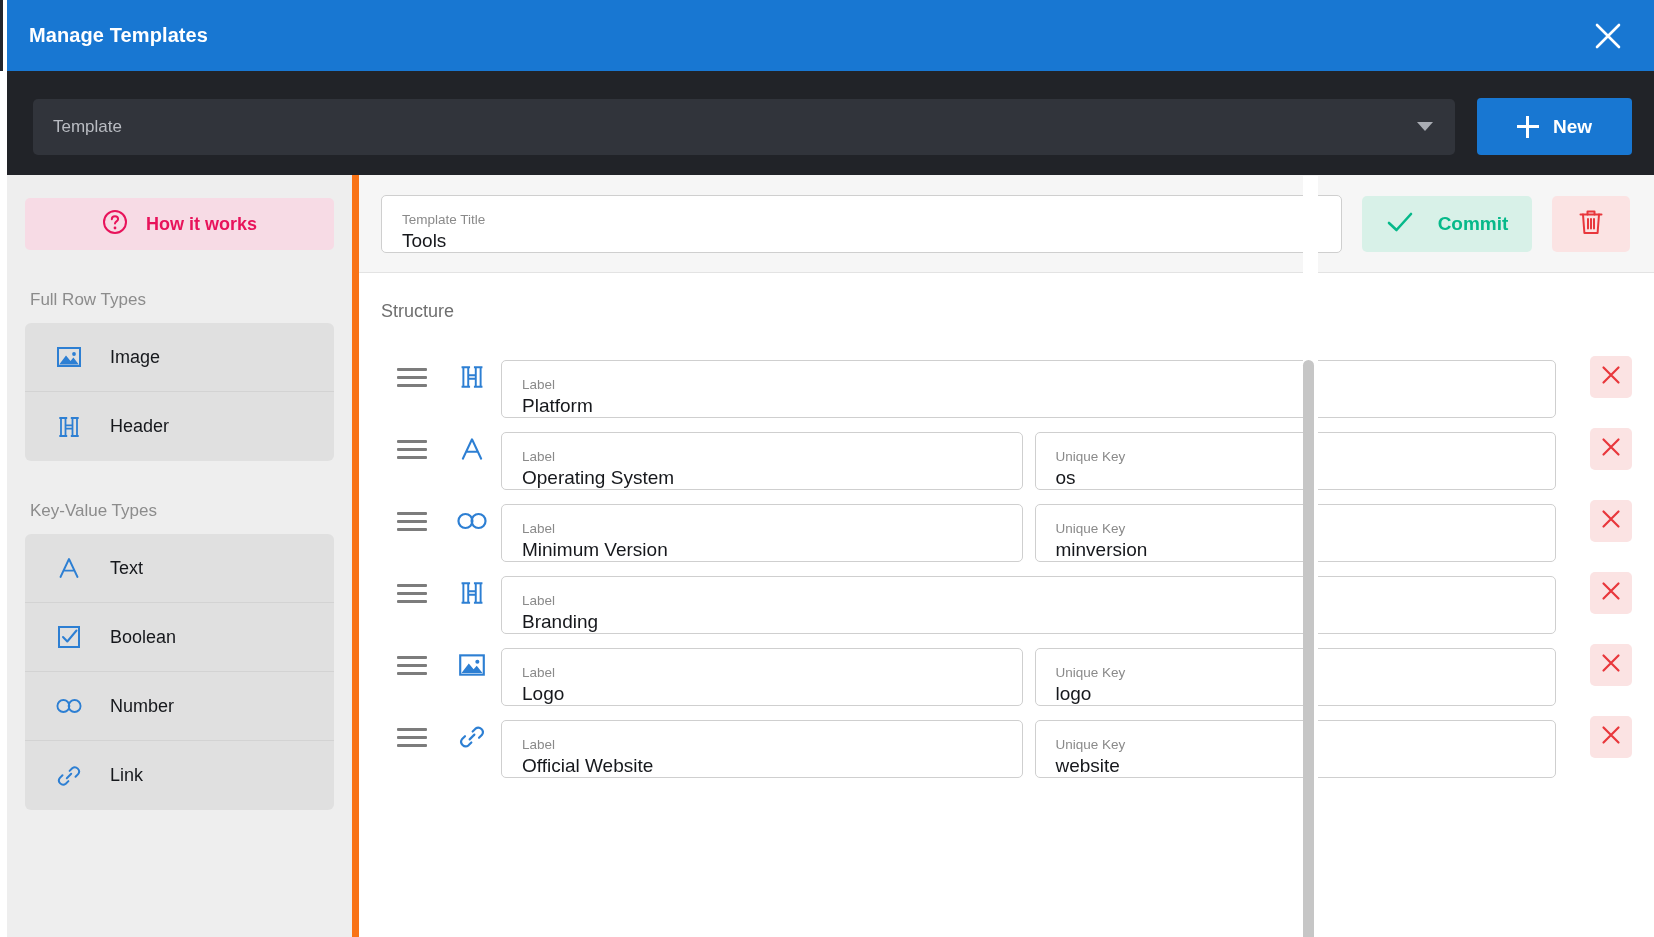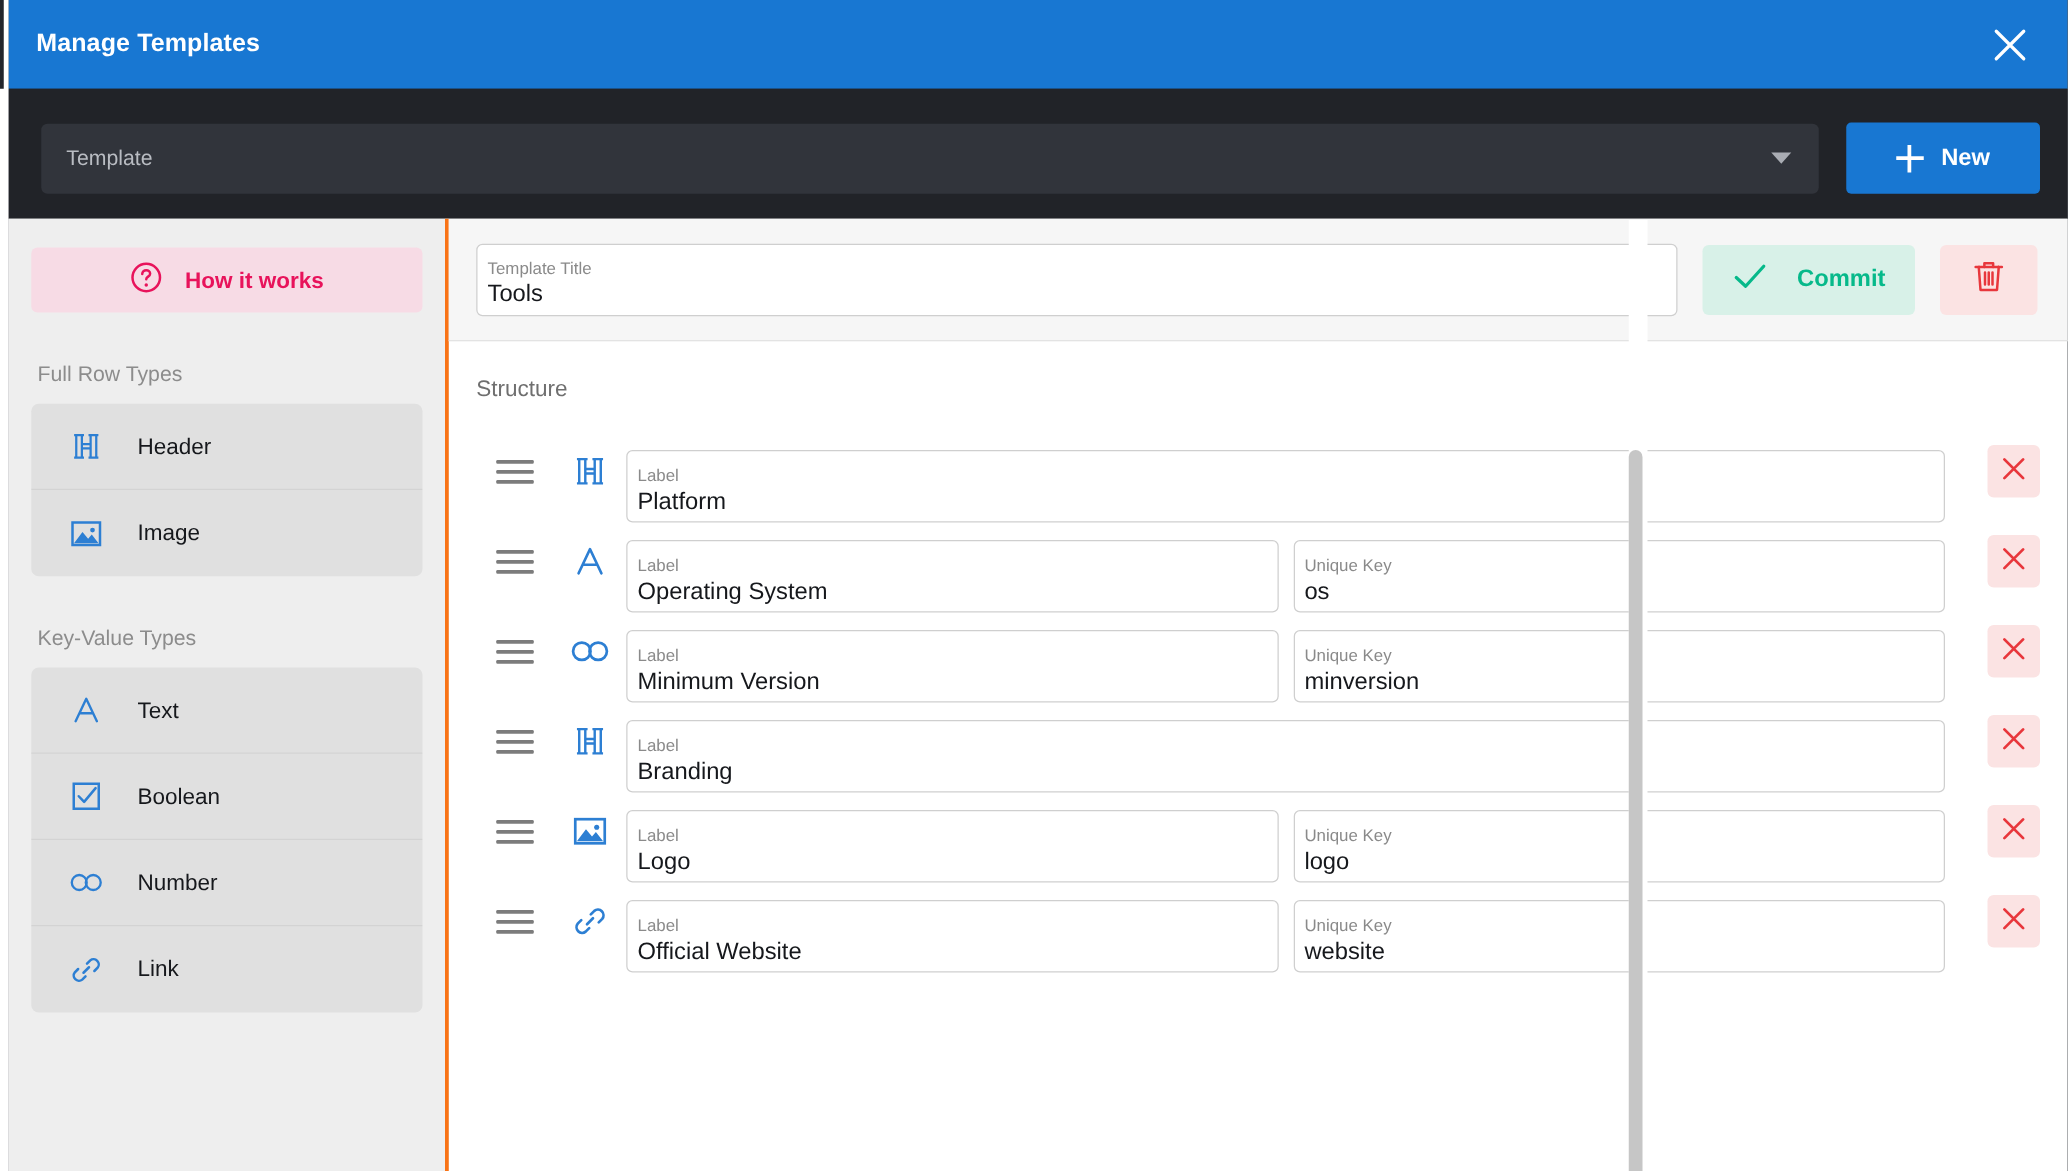--- a/index.html
+++ b/index.html
@@ -103,21 +103,21 @@
     left: 7px; top: 175px;
     width: 1647px; height: 762px;
     display: flex;
     background: #ffffff;
   }
 
   
   .sidebar {
     width: 352px;
     background: #eeeeee;
-    border-right: 3px solid #f97316;
+    border-right: 7px solid #f97316;
     padding: 23px 18px 0 18px;
     flex-shrink: 0;
   }
   .how-it-works {
     height: 52px;
     background: #f7dbe5;
     border-radius: 5px;
     display: flex;
     align-items: center;
     justify-content: center;
@@ -171,24 +171,24 @@
     display: flex;
     align-items: center;
     padding: 0 24px 0 22px;
     gap: 20px;
   }
   .field {
     border: 1px solid #cfcfcf;
     border-radius: 5px;
     background: #fff;
     height: 58px;
-    padding: 8px 14px 0 8px;
+    padding: 8px 14px 0 20px;
     display: flex;
     flex-direction: column;
-    justify-content: center;
+    justify-content: flex-end;
     cursor: text;
   }
   .field .flabel {
     font-size: 13.5px;
     color: #8a8a8a;
     line-height: 1.1;
     margin-bottom: 2px;
   }
   .field .fvalue {
     font-size: 19px;
@@ -341,39 +341,39 @@
             <circle cx="13" cy="19" r="1.4" fill="#e8135b"></circle>
           </svg>
         </span>
         <span class="label">How it works</span>
       </div>
 
       <div class="section-title">Full Row Types</div>
       <div class="type-group">
         <div class="type-item">
           <span class="type-icon">
+            <svg width="28" height="28" viewBox="0 0 28 28" aria-hidden="true">
+              <rect x="3" y="5" width="22" height="18" fill="none" stroke="#2d7fd3" stroke-width="2"></rect>
+              <circle cx="19" cy="11" r="1.9" fill="#2d7fd3"></circle>
+              <path d="M4.2 21.5 L11 12.5 L15.5 18 L18.4 14.6 L23.8 21.5 Z" fill="#2d7fd3"></path>
+            </svg>
+          </span>
+          <span class="tlabel">Image</span>
+        </div>
+        <div class="type-item">
+          <span class="type-icon">
             <svg width="26" height="26" viewBox="0 0 26 26" aria-hidden="true">
               <g stroke="#2d7fd3" stroke-width="1.8" fill="none">
                 <path d="M5 4 L5 22 M9.5 4 L9.5 22 M16.5 4 L16.5 22 M21 4 L21 22"></path>
                 <path d="M3.3 4 L11.2 4 M3.3 22 L11.2 22 M14.8 4 L22.7 4 M14.8 22 L22.7 22"></path>
                 <path d="M9.5 11.3 L16.5 11.3 M9.5 14.7 L16.5 14.7"></path>
               </g>
             </svg>
           </span>
           <span class="tlabel">Header</span>
-        </div>
-        <div class="type-item">
-          <span class="type-icon">
-            <svg width="28" height="28" viewBox="0 0 28 28" aria-hidden="true">
-              <rect x="3" y="5" width="22" height="18" fill="none" stroke="#2d7fd3" stroke-width="2"></rect>
-              <circle cx="19" cy="11" r="1.9" fill="#2d7fd3"></circle>
-              <path d="M4.2 21.5 L11 12.5 L15.5 18 L18.4 14.6 L23.8 21.5 Z" fill="#2d7fd3"></path>
-            </svg>
-          </span>
-          <span class="tlabel">Image</span>
         </div>
       </div>
 
       <div class="section-title">Key-Value Types</div>
       <div class="type-group">
         <div class="type-item">
           <span class="type-icon">
             <svg width="26" height="26" viewBox="0 0 26 26" aria-hidden="true">
               <path d="M4.5 22 L13 4 L21.5 22 M7.9 15.6 L18.1 15.6" fill="none" stroke="#2d7fd3" stroke-width="1.9" stroke-linecap="round" stroke-linejoin="round"></path>
             </svg>

